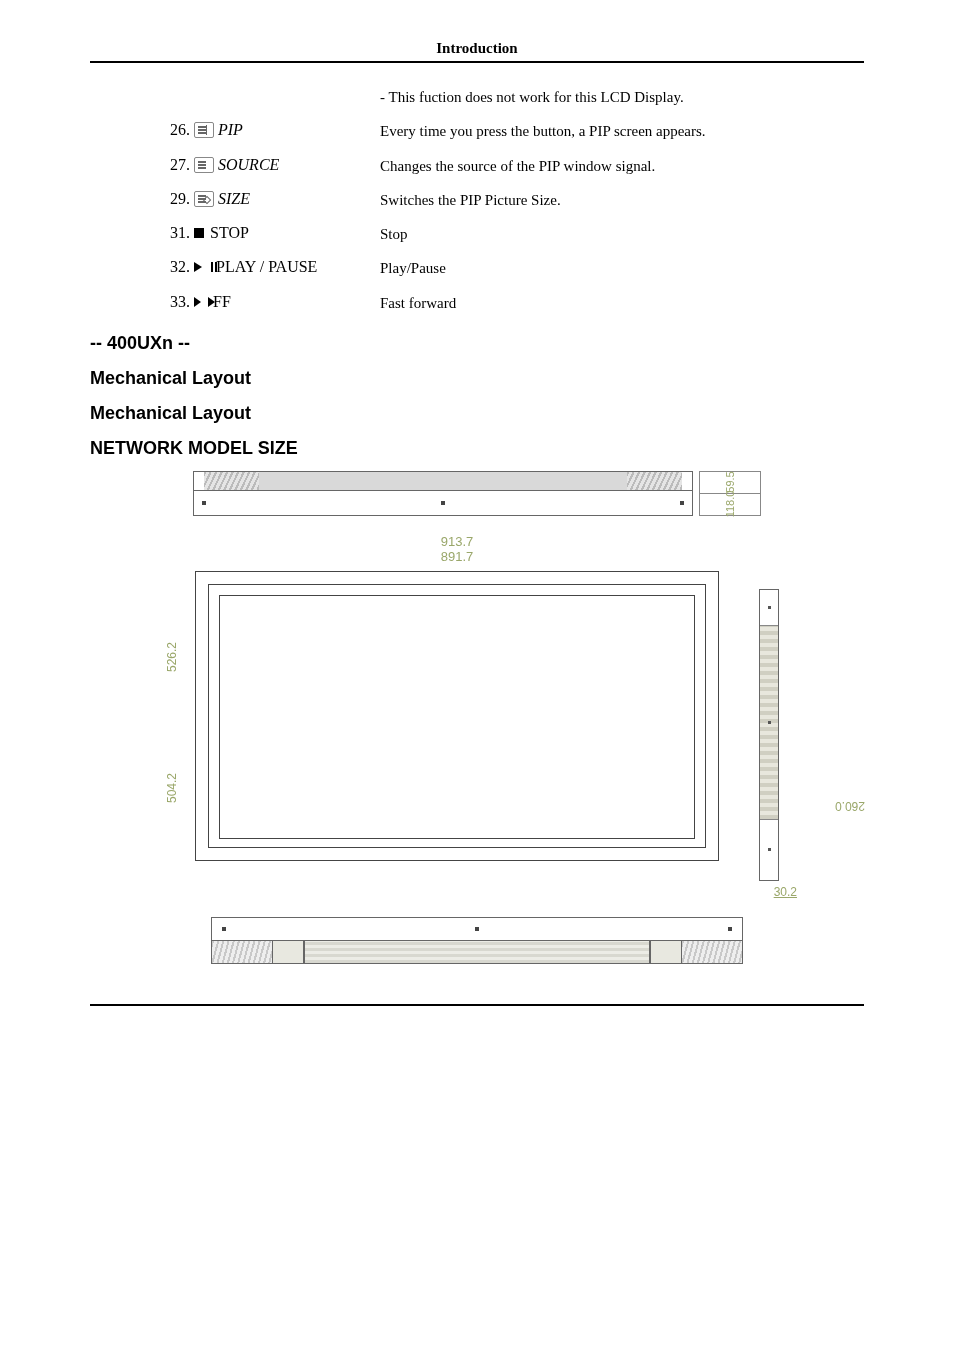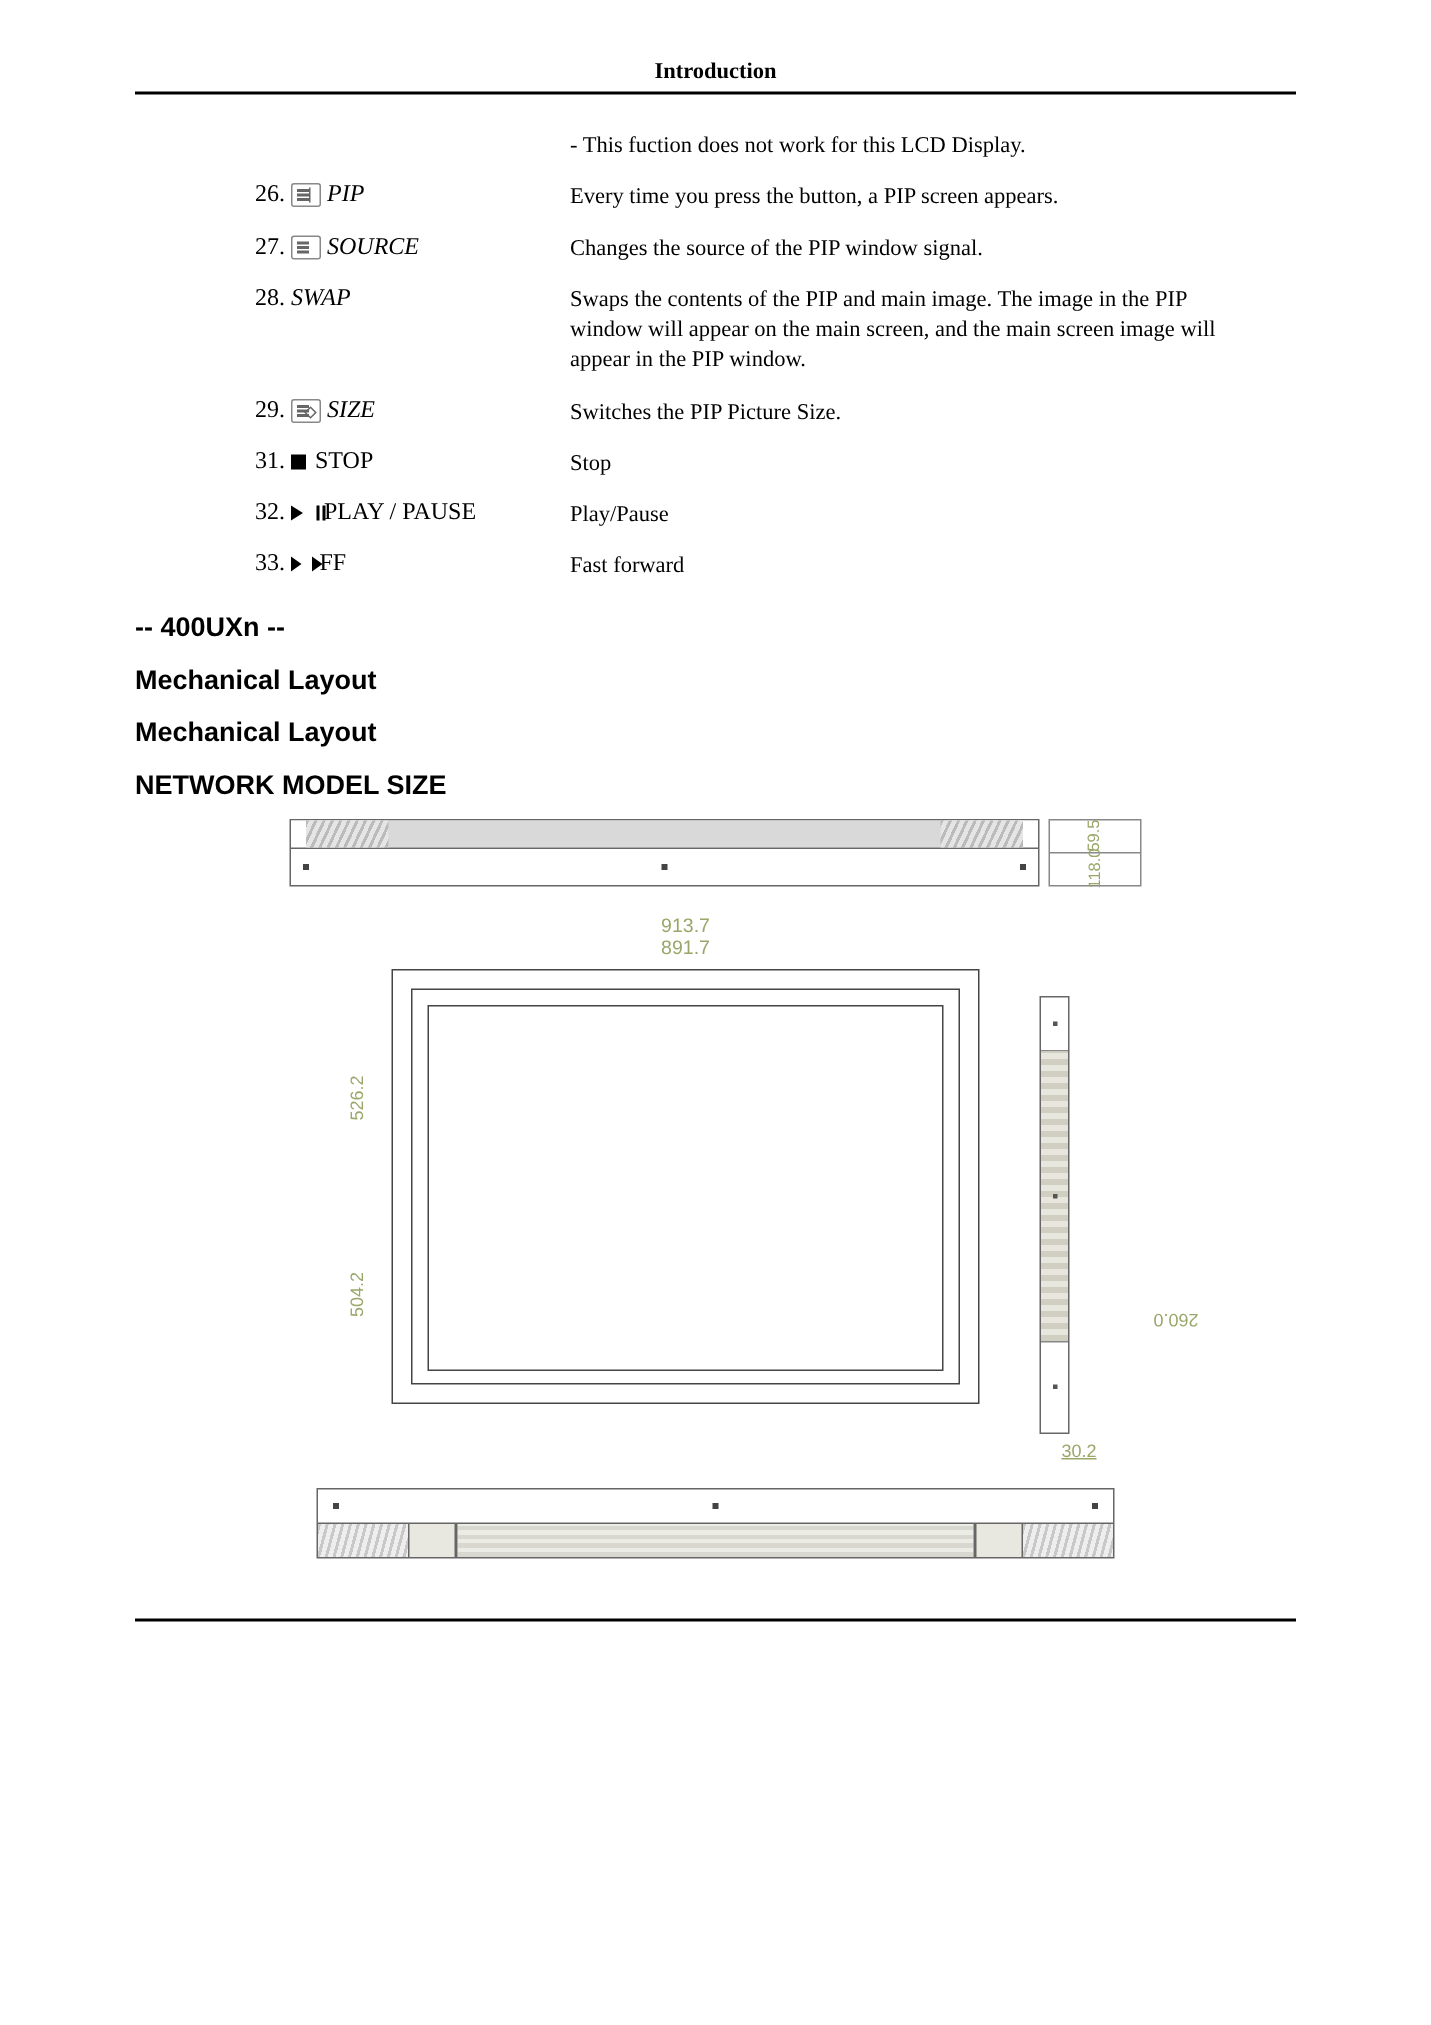--- a/index.html
+++ b/index.html
@@ -249,21 +249,21 @@
     justify-content: space-around;
     font-family: Arial, sans-serif;
     font-size: 12px;
     color: #9aa76a;
     height: 320px;
     padding-top: 58px;
     box-sizing: border-box;
   }
   .vlabels span { transform: rotate(-90deg); white-space: nowrap; }
   .front {
-    width: 392px;
+    width: 524px;
   }
   .front-top-dims {
     font-family: Arial, sans-serif;
     font-size: 13px;
     color: #9aa76a;
     text-align: center;
   }
   .front-top-dims div { line-height: 1.2; }
   .front-box-outer {
     border: 1px solid #444;
@@ -401,27 +401,20 @@
 
     <div class="def-row">
       <div class="def-key">
         <span>27.</span>
         <span class="boxicon lines"></span>
         <span class="italic">SOURCE</span>
       </div>
       <div class="def-val">Changes the source of the PIP window signal.</div>
     </div>
 
-    <div class="def-row">
-      <div class="def-key">
-        <span>28.</span>
-        <span class="italic">SWAP</span>
-      </div>
-      <div class="def-val">Swaps the contents of the PIP and main image. The image in the PIP window will appear on the main screen, and the main screen image will appear in the PIP window.</div>
-    </div>
 
     <div class="def-row">
       <div class="def-key">
         <span>29.</span>
         <span class="boxicon lines size-diamond"></span>
         <span class="italic">SIZE</span>
       </div>
       <div class="def-val">Switches the PIP Picture Size.</div>
     </div>
 

